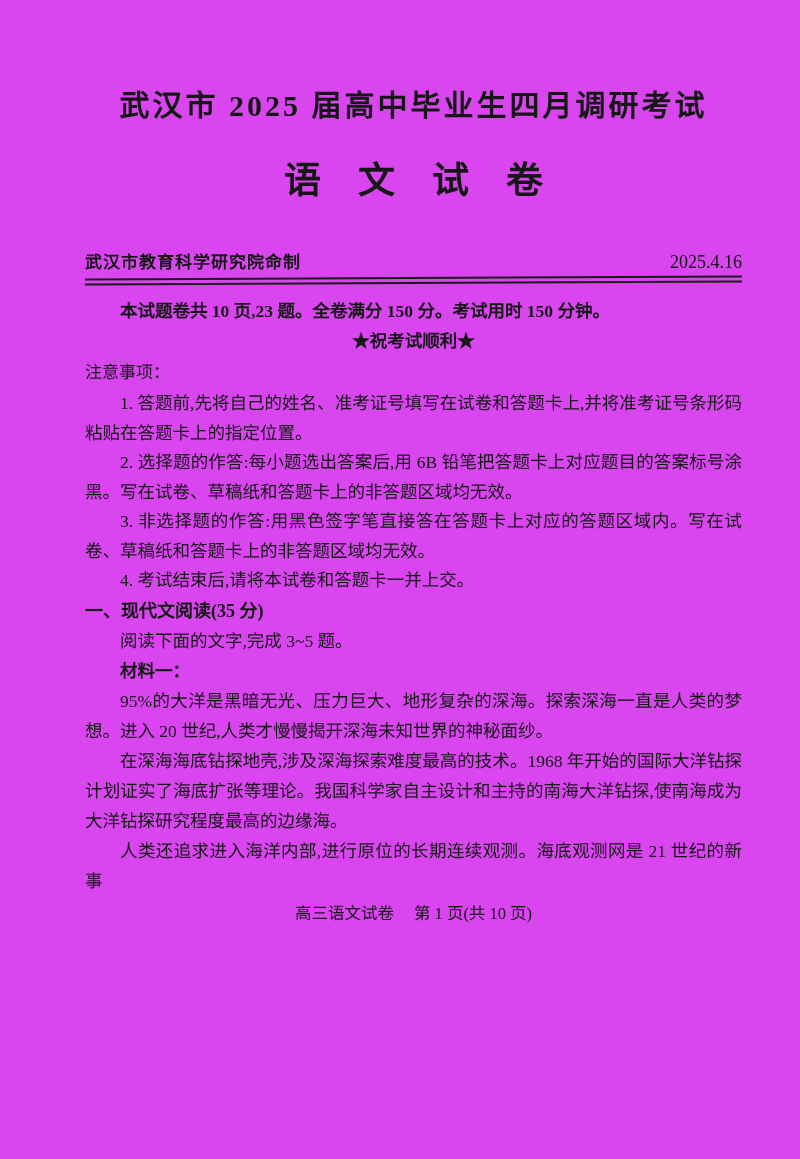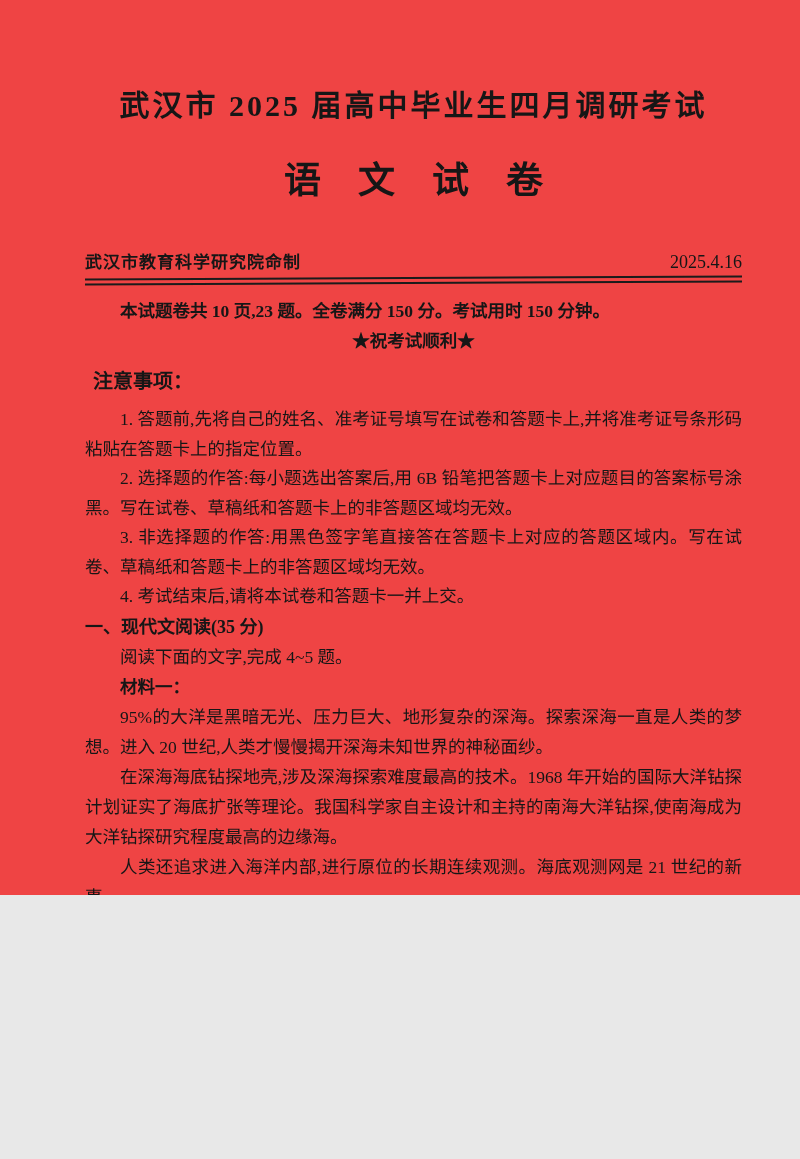--- a/index.html
+++ b/index.html
@@ -3,23 +3,23 @@
 <meta charset="utf-8">
 <style>
   html, body {
     margin: 0;
     padding: 0;
     background: #e8e8e8;
   }
   .page {
     position: relative;
     width: 800px;
-    height: 895px;
+    height: 1159px;
     margin: 0 auto;
-    background: #ef4444;
+    background: #d946ef;
     color: #161616;
     font-family: "Liberation Serif", "DejaVu Serif", serif;
     overflow: hidden;
     box-sizing: border-box;
   }
   .inner {
     padding: 86px 58px 0 85px;
     box-sizing: border-box;
   }
   
@@ -69,23 +69,23 @@
     text-indent: 2em;
   }
   .wish {
     margin: 0;
     text-align: center;
     font-size: 17.5px;
     font-weight: 700;
     line-height: 31px;
   }
   .notices-heading {
-    margin: 8px;
-    font-size: 20px;
-    font-weight: 700;
+    margin: 0;
+    font-size: 17px;
+    font-weight: 400;
     line-height: 32px;
   }
   .notice {
     margin: 0;
     font-size: 17.5px;
     line-height: 29.5px;
     text-indent: 2em;
     text-align: justify;
   }
   
@@ -157,21 +157,21 @@
       <p class="wish">★祝考试顺利★</p>
       <p class="notices-heading">注意事项：</p>
       <p class="notice">1. 答题前,先将自己的姓名、准考证号填写在试卷和答题卡上,并将准考证号条形码粘贴在答题卡上的指定位置。</p>
       <p class="notice">2. 选择题的作答:每小题选出答案后,用 6B 铅笔把答题卡上对应题目的答案标号涂黑。写在试卷、草稿纸和答题卡上的非答题区域均无效。</p>
       <p class="notice">3. 非选择题的作答:用黑色签字笔直接答在答题卡上对应的答题区域内。写在试卷、草稿纸和答题卡上的非答题区域均无效。</p>
       <p class="notice">4. 考试结束后,请将本试卷和答题卡一并上交。</p>
     </section>
 
     <section class="section-one">
       <p class="sec-heading">一、现代文阅读(35 分)</p>
-      <p class="instruction">阅读下面的文字,完成 4~5 题。</p>
+      <p class="instruction">阅读下面的文字,完成 3~5 题。</p>
       <p class="material-label">材料一：</p>
       <p class="body-para">95%的大洋是黑暗无光、压力巨大、地形复杂的深海。探索深海一直是人类的梦想。进入 20 世纪,人类才慢慢揭开深海未知世界的神秘面纱。</p>
       <p class="body-para">在深海海底钻探地壳,涉及深海探索难度最高的技术。1968 年开始的国际大洋钻探计划证实了海底扩张等理论。我国科学家自主设计和主持的南海大洋钻探,使南海成为大洋钻探研究程度最高的边缘海。</p>
       <p class="body-para">人类还追求进入海洋内部,进行原位的长期连续观测。海底观测网是 21 世纪的新事</p>
     </section>
 
     <footer class="page-footer">
       <span class="footer-doc-label">高三语文试卷</span><span>第 1 页(共 10 页)</span>
     </footer>
 

